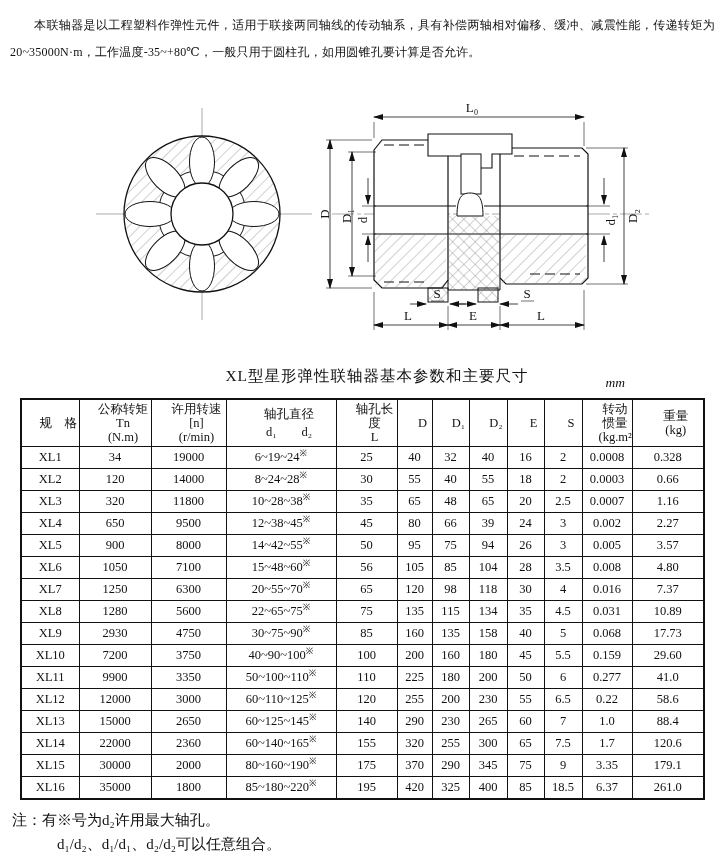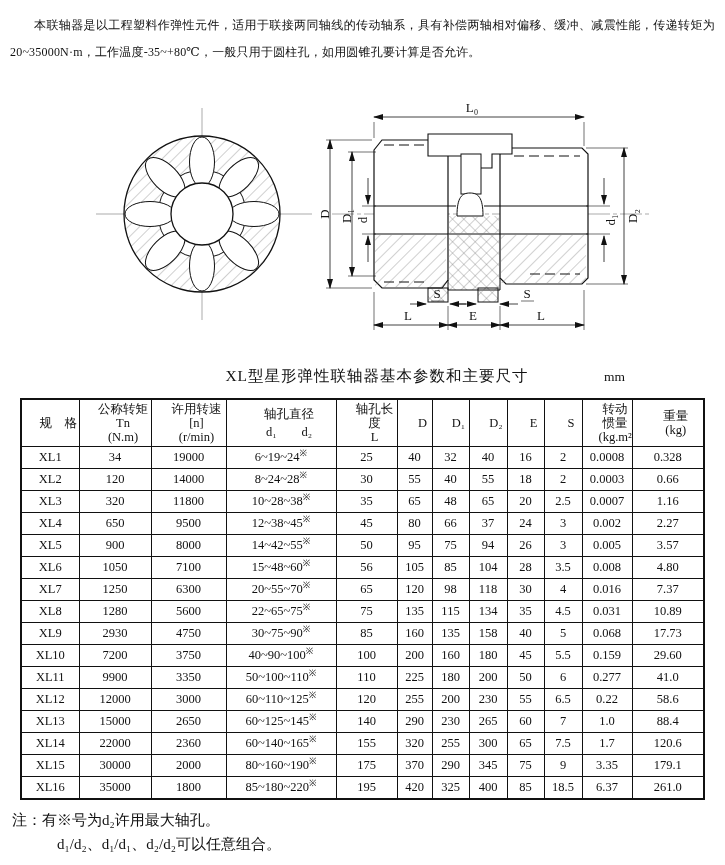--- a/index.html
+++ b/index.html
@@ -16,21 +16,21 @@
   }
   .drawing-wrap{margin-top:28px;}
   svg text{font-family:"Liberation Serif","DejaVu Serif",serif;}
   .caption{
     position:relative;margin-top:16px;height:26px;
   }
   .caption .title{
     display:block;text-align:center;font-size:15.5px;letter-spacing:1px;padding-left:29px;
   }
   .caption .unit{
-    position:absolute;right:100px;top:3px;font-size:13.5px;
+    position:absolute;right:100px;top:9px;font-size:13.5px;font-style:italic;
   }
   table.params{
     border-collapse:collapse;margin:6px auto 0 auto;
     table-layout:fixed;width:683px;
     border:2px solid #111;
     font-size:12.5px;
   }
   table.params th,table.params td{
     border:1px solid #111;
     text-align:center;vertical-align:middle;
@@ -288,21 +288,21 @@
         <td>1.16</td>
       </tr>
       <tr>
         <td>XL4</td>
         <td>650</td>
         <td>9500</td>
         <td>12~38~45<sup class="mark">※</sup></td>
         <td>45</td>
         <td>80</td>
         <td>66</td>
-        <td>37</td>
+        <td>39</td>
         <td>24</td>
         <td>3</td>
         <td>0.002</td>
         <td>2.27</td>
       </tr>
       <tr>
         <td>XL5</td>
         <td>900</td>
         <td>8000</td>
         <td>14~42~55<sup class="mark">※</sup></td>

